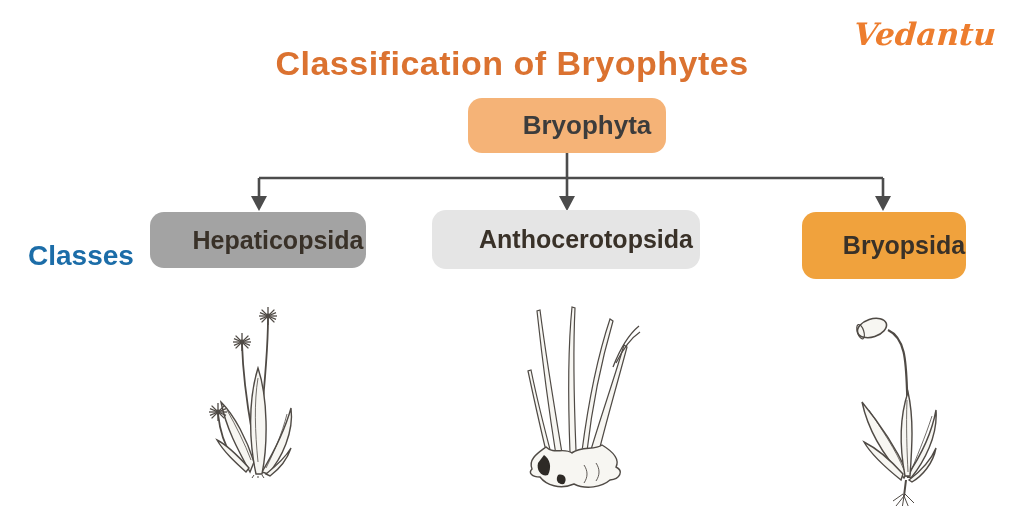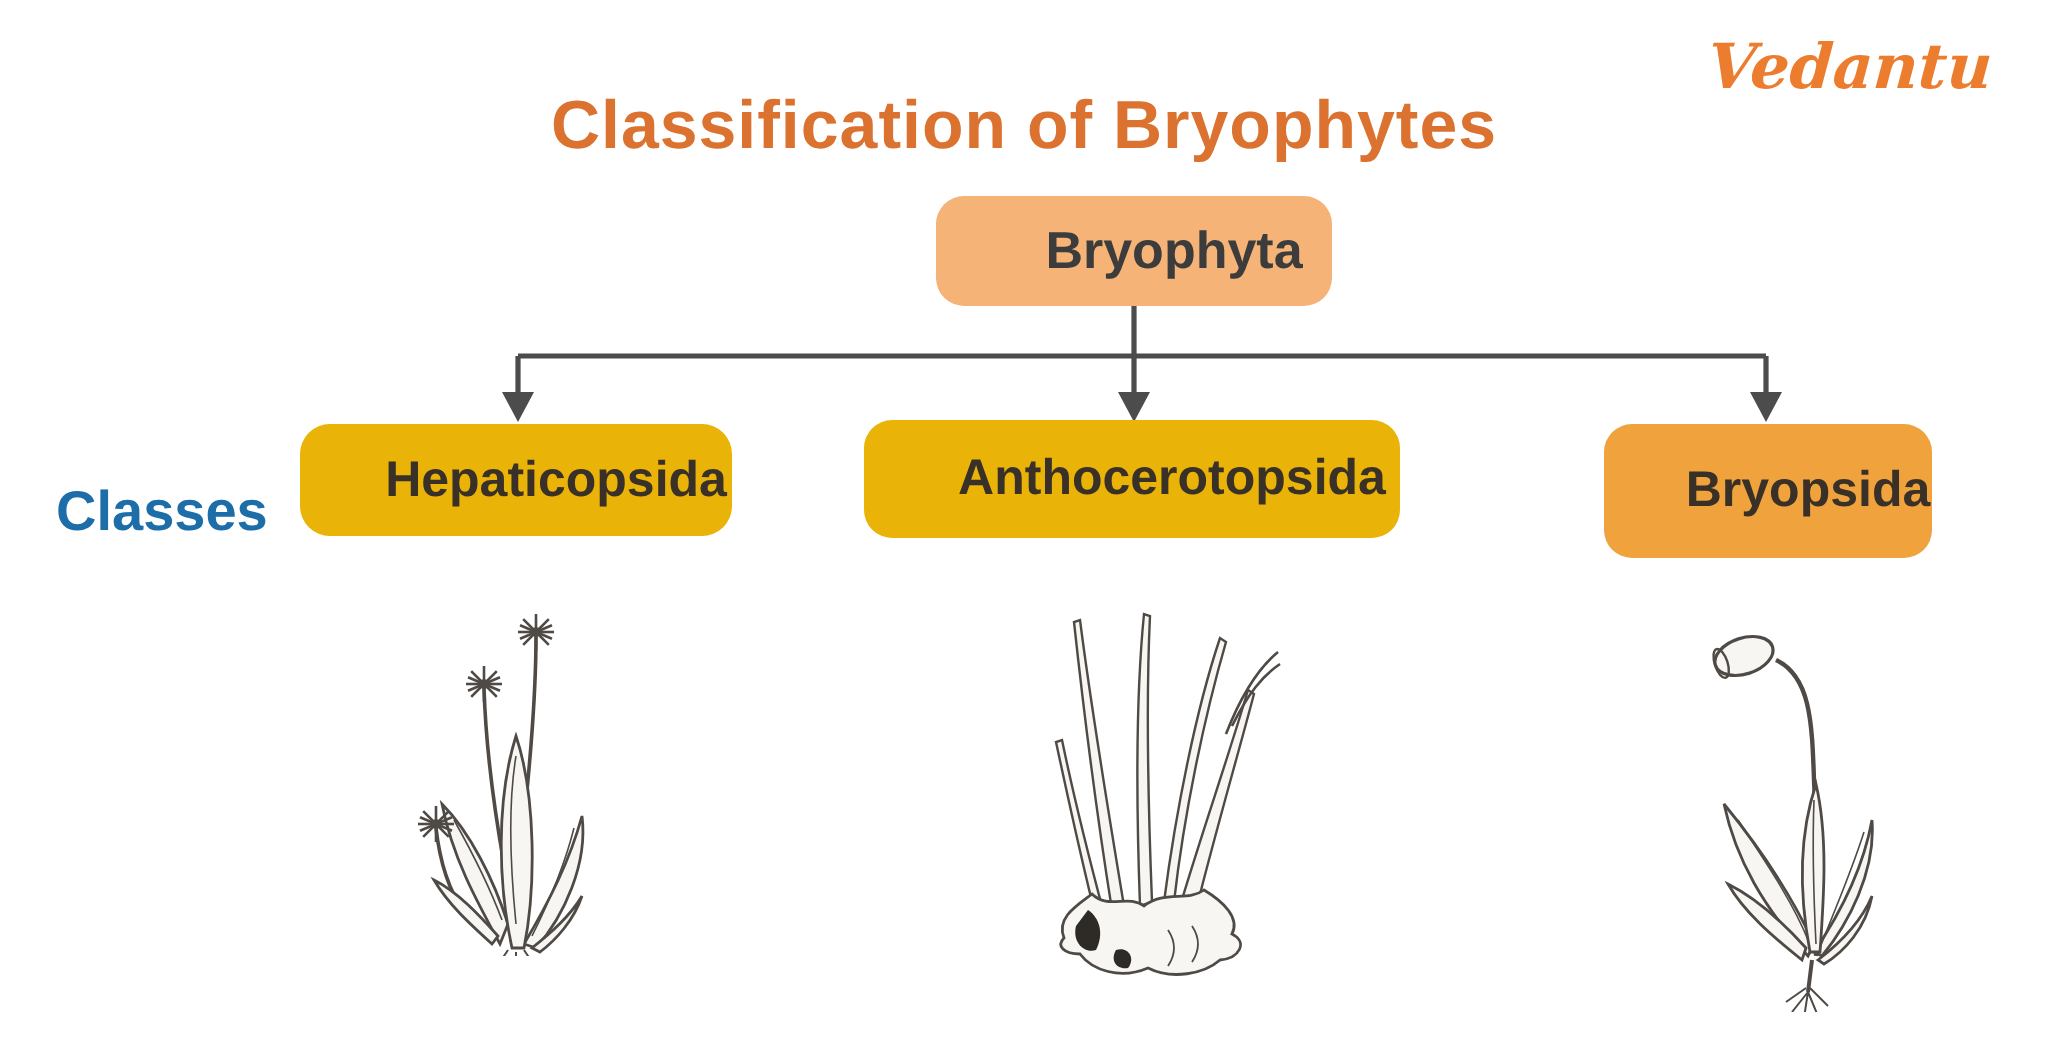--- a/index.html
+++ b/index.html
@@ -84,23 +84,23 @@
     <path class="line" d="M883,178 L883,198"></path>
     <path class="head" d="M251,196 L267,196 L259,211 Z"></path>
     <path class="head" d="M559,196 L575,196 L567,211 Z"></path>
     <path class="head" d="M875,196 L891,196 L883,211 Z"></path>
   </svg>
 
   <div class="node root-node" style="background-color: rgb(245, 179, 119);">Bryophyta</div>
 
   <div class="classes-label" style="color: rgb(28, 109, 168);">Classes</div>
 
-  <div class="node class-node node-hepaticopsida" style="background-color: #eab308; border-radius: 15px;">Hepaticopsida</div>
+  <div class="node class-node node-hepaticopsida" style="background-color: #a3a3a3;">Hepaticopsida</div>
 
-  <div class="node class-node node-anthocerotopsida" style="background-color: #eab308;">Anthocerotopsida</div>
+  <div class="node class-node node-anthocerotopsida" style="background-color: #e5e5e5;">Anthocerotopsida</div>
 
   <div class="node class-node node-bryopsida" style="background-color: rgb(240, 162, 61);">Bryopsida</div>
 
   <svg class="sketch" style="left:192px; top:292px;" width="128" height="186" viewBox="0 0 128 186" aria-hidden="true">
     <defs>
       <g id="arch-star">
         <g stroke="#4F4A45" stroke-width="1.3">
           <line x1="0" y1="0" x2="9" y2="0"></line>
             <line x1="0" y1="0" x2="6.4" y2="6.4"></line>
           <line x1="0" y1="0" x2="0" y2="9"></line>

